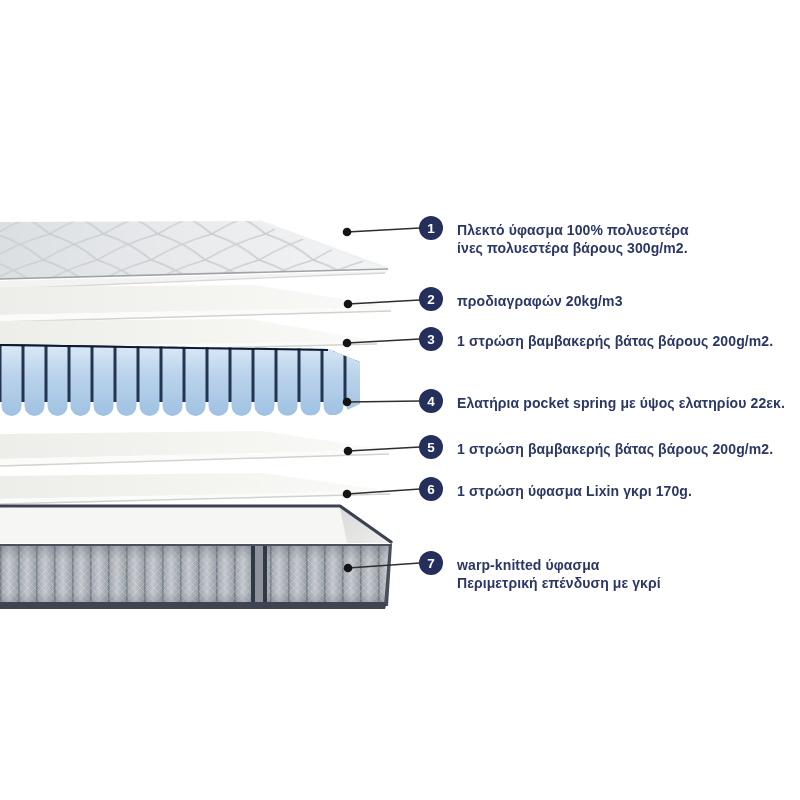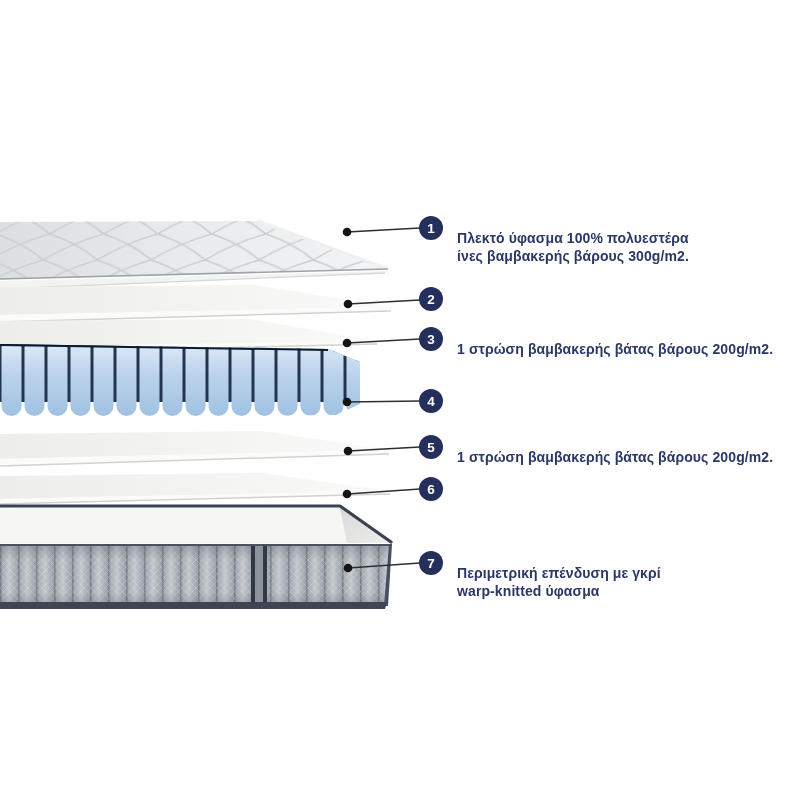--- a/index.html
+++ b/index.html
@@ -3,21 +3,21 @@
 <meta charset="utf-8">
 <style>
   html,body{margin:0;padding:0;background:#fff;}
   .stage{position:relative;width:800px;height:800px;overflow:hidden;background:#fff;
          font-family:"Liberation Sans",sans-serif;}
   svg.art{position:absolute;left:0;top:0;}
   .row{position:absolute;display:flex;align-items:flex-start;}
   .badge{width:24px;height:24px;border-radius:50%;background:var(--navy,#252f5b);
          color:#fff;font-size:13.5px;font-weight:700;display:flex;align-items:center;
          justify-content:center;flex:0 0 24px;}
-  .txt{margin-left:14px;margin-top:13px;color:var(--text,#2b3766);font-size:14px;
+  .txt{margin-left:14px;margin-top:5px;color:var(--text,#2b3766);font-size:14px;
        line-height:18px;font-weight:600;letter-spacing:.1px;}
   .tline{white-space:nowrap;}
 </style>
 </head>
 <body>
 
 <div class="stage">
 
   <svg class="art" width="800" height="800" viewBox="0 0 800 800">
     <defs>
@@ -166,53 +166,60 @@
           <line x1="348" y1="568" x2="420" y2="563"></line>
           <circle cx="348" cy="568" r="4.3" fill="#141414" stroke="none"></circle>
         </g>
     </g>
   </svg>
 
   <div class="row" style="left:419px;top:216px;">
     <div class="badge">1</div>
     <div class="txt">
       <div class="tline">Πλεκτό ύφασμα 100% πολυεστέρα</div>
-      <div class="tline">ίνες βαμβακερής βάρους 300g/m2.</div>
+      <div class="tline">ίνες πολυεστέρα βάρους 300g/m2.</div>
     </div>
   </div>
 
   <div class="row" style="left:419px;top:287px;">
     <div class="badge">2</div>
     <div class="txt">
+      <div class="tline">προδιαγραφών 20kg/m3</div>
     </div>
   </div>
 
   <div class="row" style="left:419px;top:327px;">
     <div class="badge">3</div>
     <div class="txt">
       <div class="tline">1 στρώση βαμβακερής βάτας βάρους 200g/m2.</div>
     </div>
   </div>
 
   <div class="row" style="left:419px;top:389px;">
     <div class="badge">4</div>
+    <div class="txt">
+      <div class="tline">Ελατήρια pocket spring με ύψος ελατηρίου 22εκ.</div>
+    </div>
   </div>
 
   <div class="row" style="left:419px;top:435px;">
     <div class="badge">5</div>
     <div class="txt">
       <div class="tline">1 στρώση βαμβακερής βάτας βάρους 200g/m2.</div>
     </div>
   </div>
 
   <div class="row" style="left:419px;top:477px;">
     <div class="badge">6</div>
+    <div class="txt">
+      <div class="tline">1 στρώση ύφασμα Lixin γκρι 170g.</div>
+    </div>
   </div>
 
   <div class="row" style="left:419px;top:551px;">
     <div class="badge">7</div>
     <div class="txt">
+      <div class="tline">warp-knitted ύφασμα</div>
       <div class="tline">Περιμετρική επένδυση με γκρί</div>
-      <div class="tline">warp-knitted ύφασμα</div>
     </div>
   </div>
 
 </div>
 
 </body></html>

